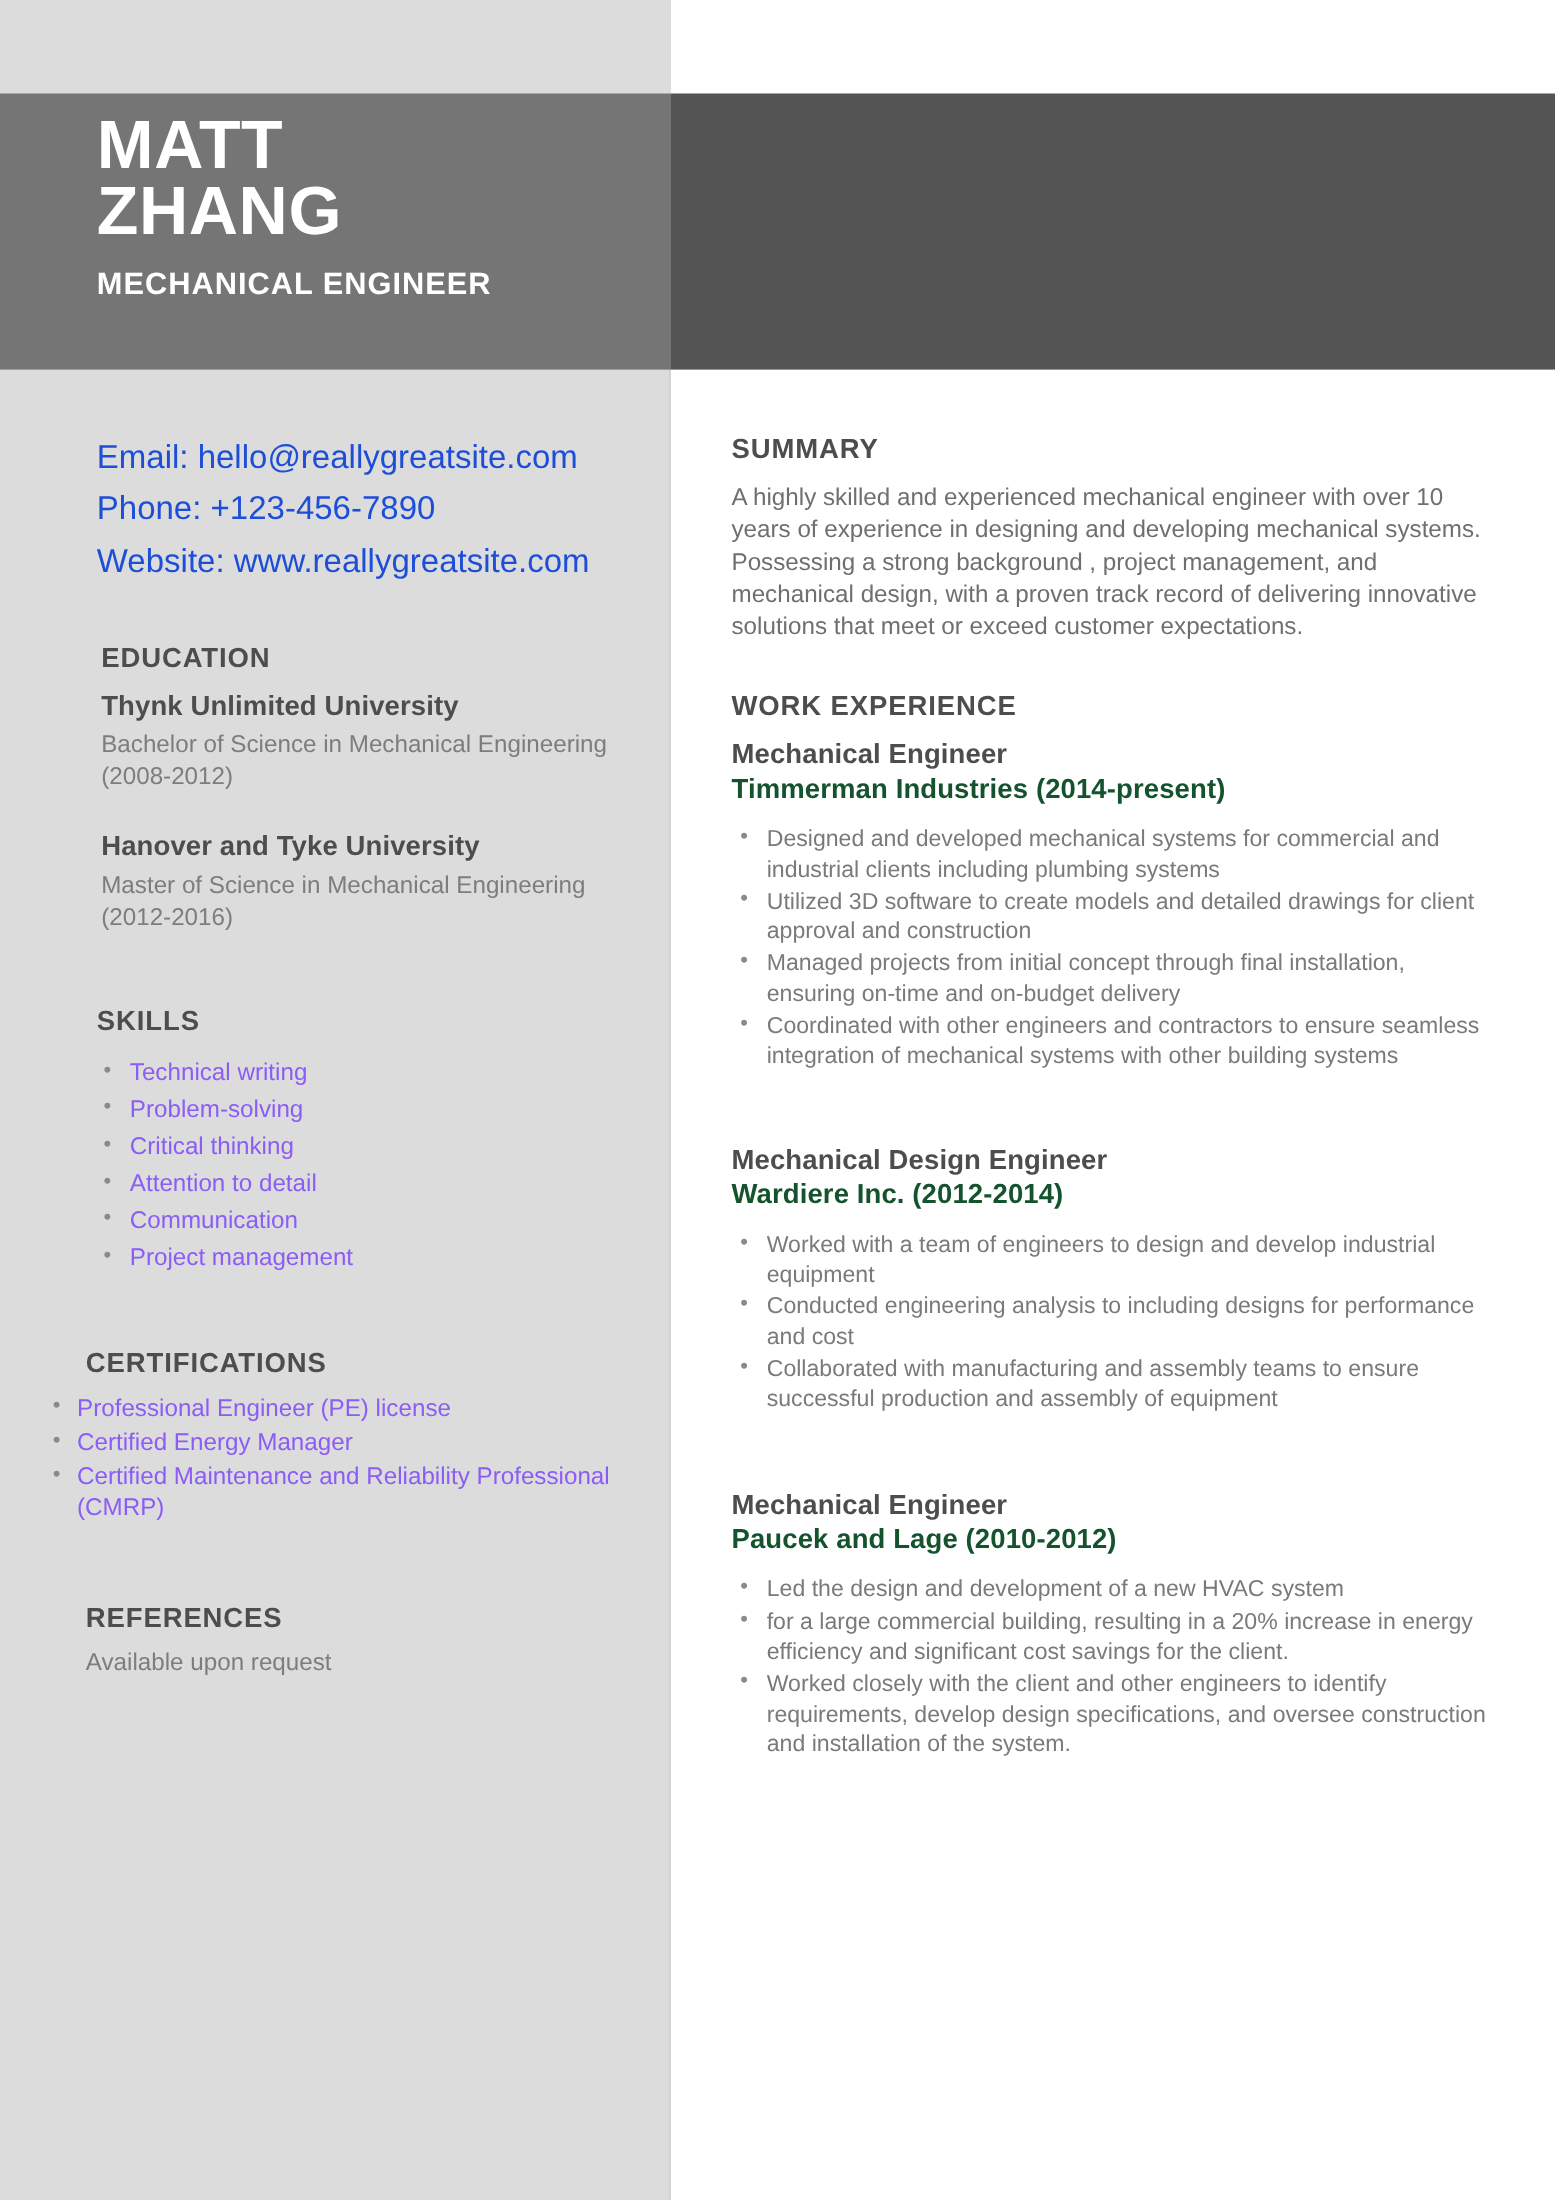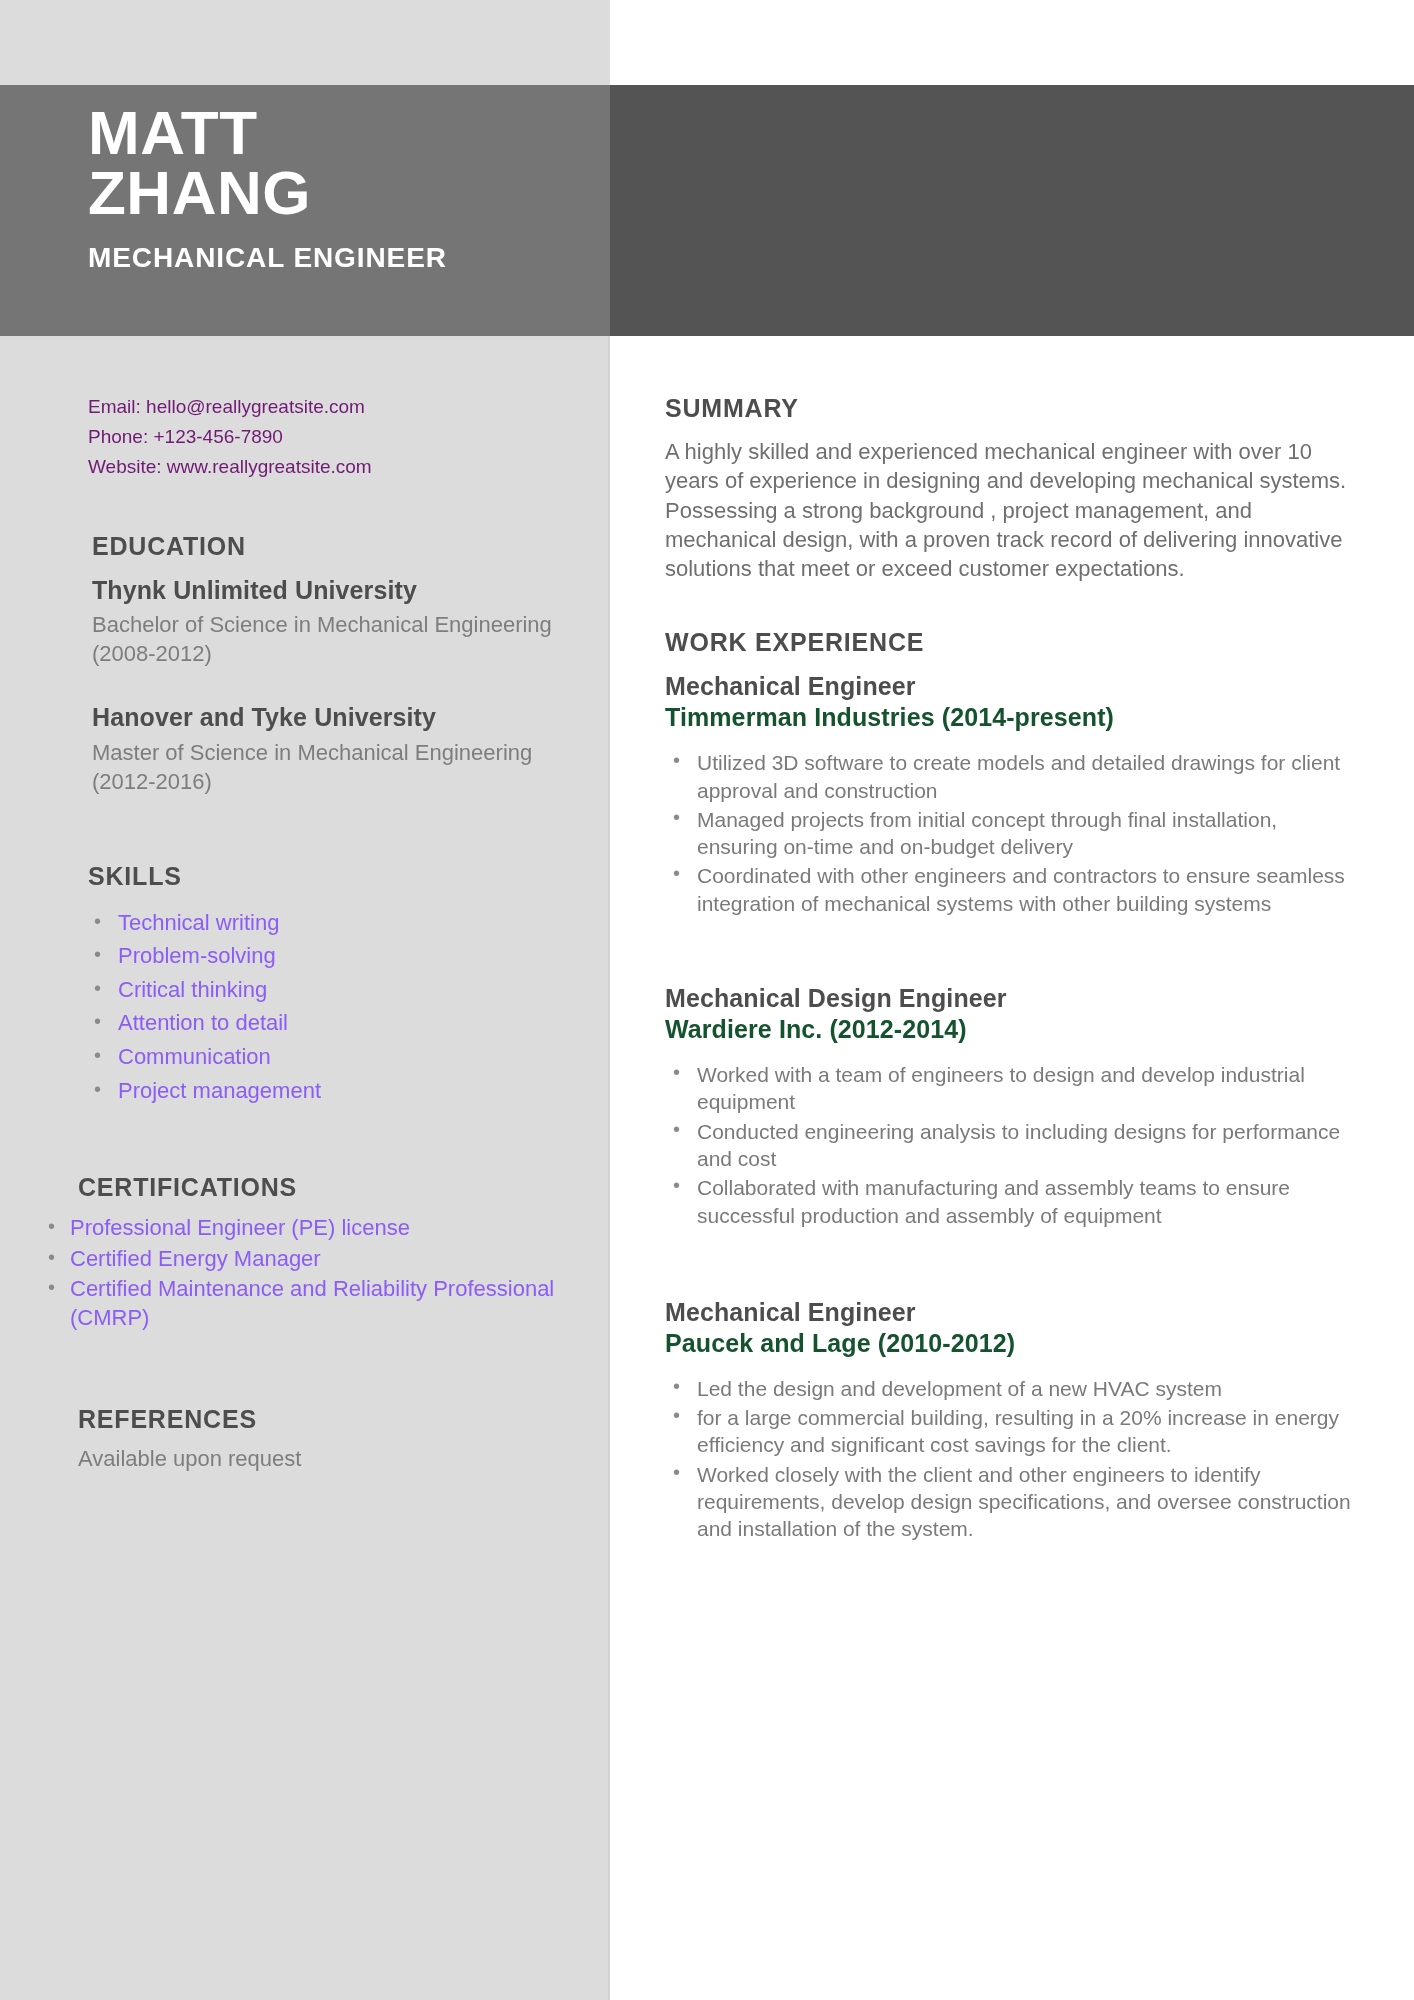--- a/index.html
+++ b/index.html
@@ -97,22 +97,22 @@
   .left-content {
     position: absolute;
     left: 0;
     top: 336px;
     width: 610px;
   }
   .contact {
     padding: 56px 0 0 88px;
   }
   .contact-line {
-    font-size: 19px;
-    color: #701a75;
+    font-size: 30px;
+    color: #1d4ed8;
     line-height: 1.58;
     font-weight: 400;
   }
 
   .left-section {
     padding-left: 92px;
     padding-right: 30px;
   }
   .left-section.indent-less {
     padding-left: 78px;
@@ -320,20 +320,21 @@
       <div class="summary-text">A highly skilled and experienced mechanical engineer with over 10 years of experience in designing and developing mechanical systems. Possessing a strong background , project management, and mechanical design, with a proven track record of delivering innovative solutions that meet or exceed customer expectations.</div>
     </div>
 
     <div style="margin-top:45px;">
       <div class="r-sec-title">WORK EXPERIENCE</div>
 
       <div class="job">
         <div class="job-role">Mechanical Engineer</div>
         <div class="job-company">Timmerman Industries (2014-present)</div>
         <ul class="job-bullets">
+          <li>Designed and developed mechanical systems for commercial and industrial clients including plumbing systems</li>
           <li>Utilized 3D software to create models and detailed drawings for client approval and construction</li>
           <li>Managed projects from initial concept through final installation, ensuring on-time and on-budget delivery</li>
           <li>Coordinated with other engineers and contractors to ensure seamless integration of mechanical systems with other building systems</li>
         </ul>
       </div>
 
       <div class="job" style="margin-top:66px;">
         <div class="job-role">Mechanical Design Engineer</div>
         <div class="job-company">Wardiere Inc. (2012-2014)</div>
         <ul class="job-bullets">

